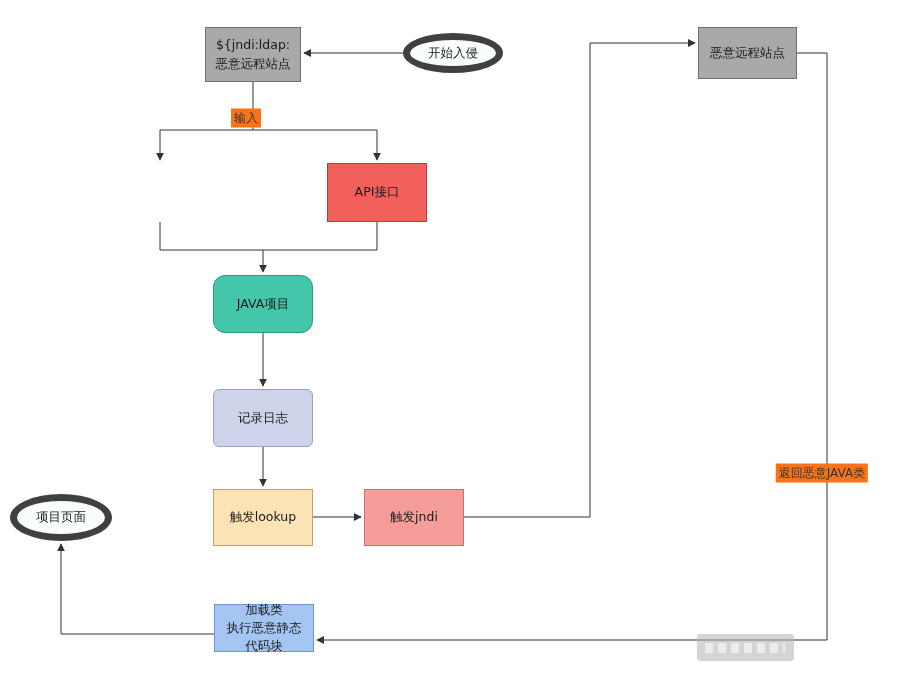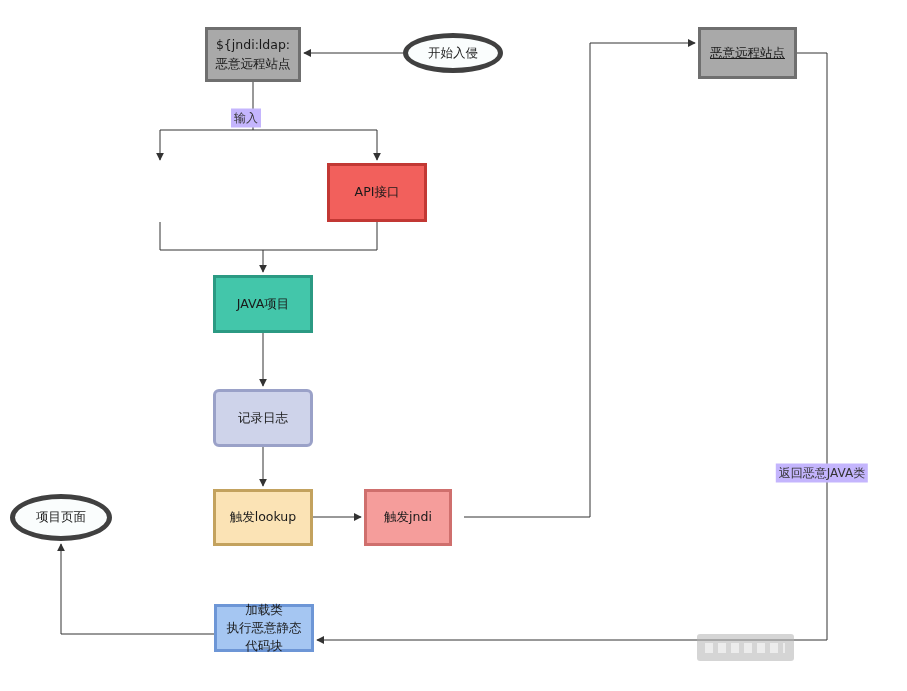--- a/index.html
+++ b/index.html
@@ -27,43 +27,43 @@
   .node {
     position: absolute;
     display: flex; align-items: center; justify-content: center;
     text-align: center;
     font-size: 12.5px;
     line-height: 1.45;
     color: #1a1a1a;
     padding: 2px 5px;
     white-space: pre-line;
   }
-  .rect { border: 3px solid #15803d; }
+  .rect { border: 1px solid #15803d; }
   .ellipse {
-    border: 5px solid #404040;
+    border: 7px solid #404040;
     border-radius: 50%;
     background: #fafdfd;
   }
 
   .n-payload { left: 205px; top: 27px;  width: 96px;  height: 55px; background: #a9a9a9; border-color: #6f6f6f; }
   .n-start   { left: 403px; top: 33px;  width: 100px; height: 40px; }
-  .n-remote  { left: 698px; top: 27px;  width: 99px;  height: 52px; background: #a9a9a9; border-color: #6f6f6f; text-decoration: underline; }
+  .n-remote  { left: 698px; top: 27px;  width: 99px;  height: 52px; background: #a9a9a9; border-color: #6f6f6f; }
   .n-project { left: 110px; top: 163px; width: 100px; height: 59px; background: #7682e2; border-color: #4d5ab8; }
   .n-api     { left: 327px; top: 163px; width: 100px; height: 59px; background: #f2605c; border-color: #c23834; }
-  .n-java    { left: 213px; top: 275px; width: 100px; height: 58px; background: #43c6aa; border-color: #2b9a83; }
+  .n-java    { left: 213px; top: 275px; width: 100px; height: 58px; background: #43c6aa; border-color: #2b9a83; border-radius: 12px; }
   .n-log     { left: 213px; top: 389px; width: 100px; height: 58px; background: #ced3ea; border-color: #9aa1c8; border-radius: 6px; }
   .n-lookup  { left: 213px; top: 489px; width: 100px; height: 57px; background: #fbe3b5; border-color: #c3a25e; }
-  .n-jndi    { left: 364px; top: 489px; width: 88px; height: 57px; background: #f59d9b; border-color: #cf6f6d; }
+  .n-jndi    { left: 364px; top: 489px; width: 100px; height: 57px; background: #f59d9b; border-color: #cf6f6d; }
   .n-load    { left: 214px; top: 604px; width: 100px; height: 48px; background: #a5c6f2; border-color: #6d96d6; }
   .n-end     { left: 10px;  top: 494px; width: 102px; height: 47px; }
 
   .edge-label {
     position: absolute;
     transform: translate(-50%, -50%);
-    background: #c4b5fd;
+    background: #f97316;
     padding: 1px 3px;
     font-size: 12px;
     color: #333333;
     white-space: nowrap;
   }
   .lbl-input    { left: 246px; top: 118px; }
   .lbl-protocol { left: 587px; top: 337px; }
   .lbl-return   { left: 822px; top: 473px; }
 
   .watermark {

